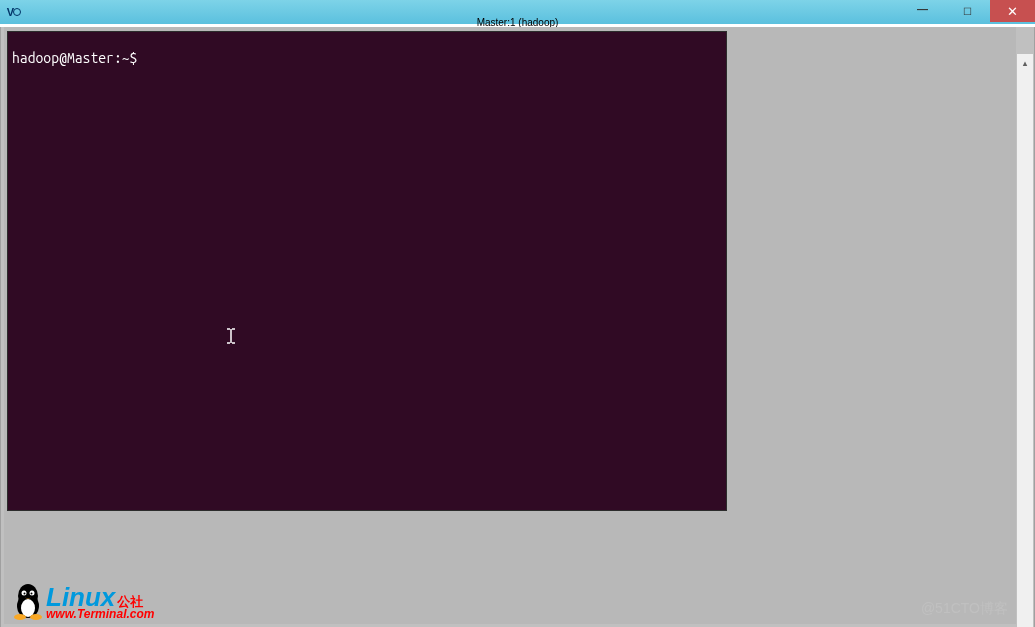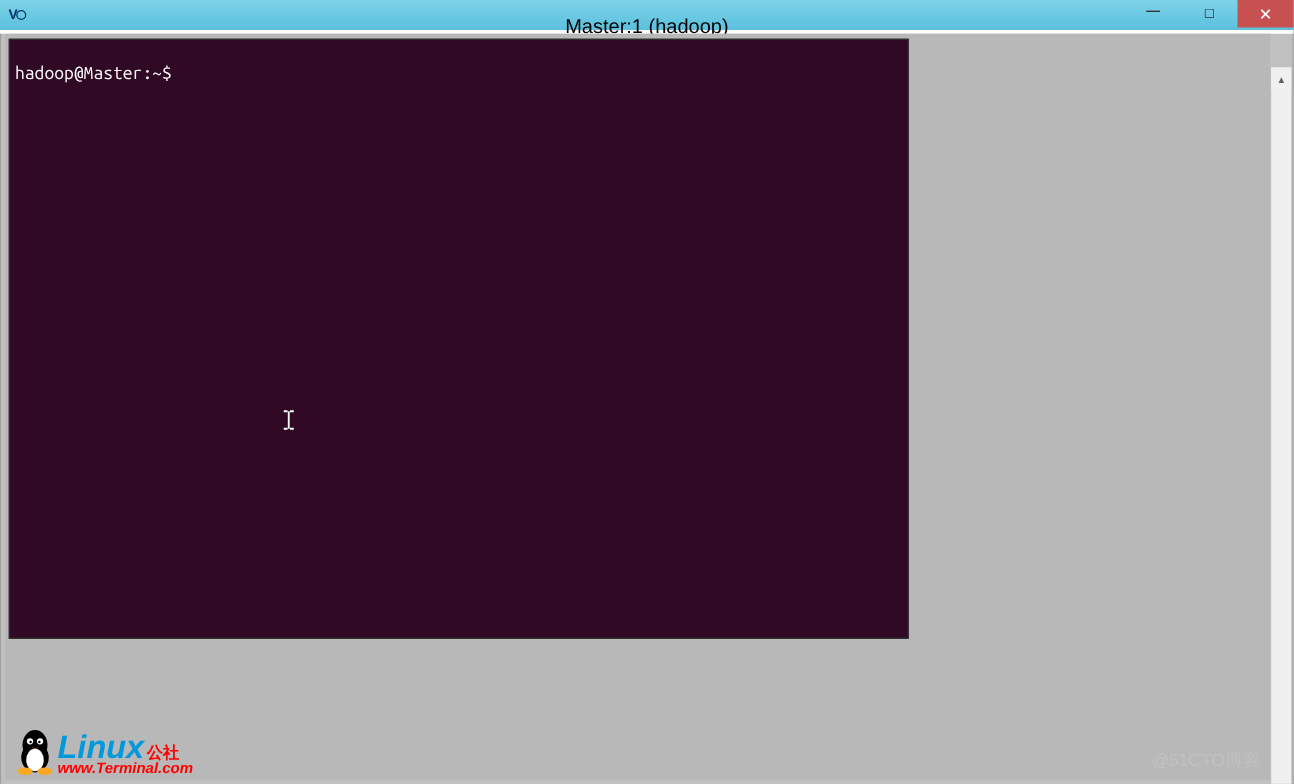--- a/index.html
+++ b/index.html
@@ -42,21 +42,21 @@
       height: 8px;
       border: 1.5px solid #003366;
       border-radius: 50%;
       display: inline-block;
       margin-left: -1px;
     }
     .window-title {
       position: absolute;
       left: 50%;
       transform: translateX(-50%);
-      font-size: 16px;
+      font-size: 10px;
       color: #000;
       margin-top: 20px;
     }
     .window-controls {
       position: absolute;
       right: 0;
       top: 0;
       display: flex;
       height: 22px;
     }

